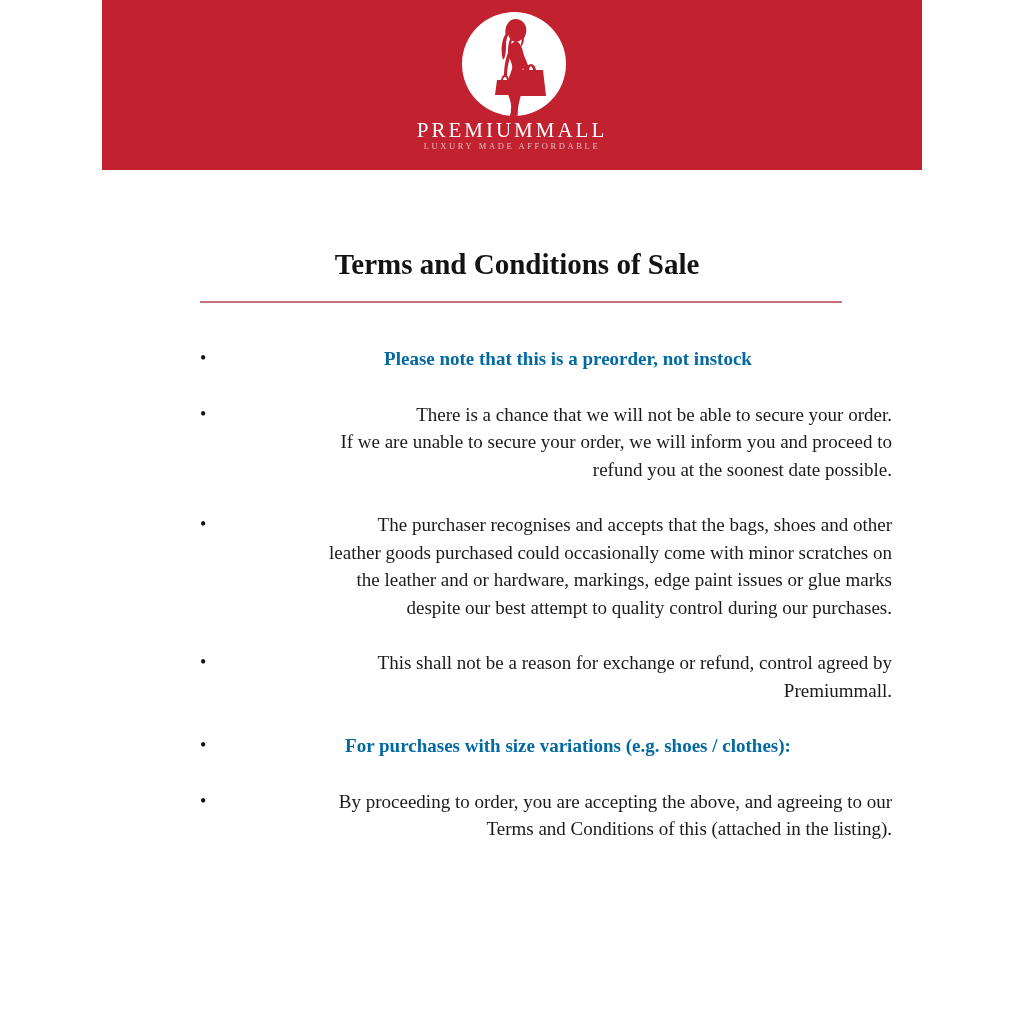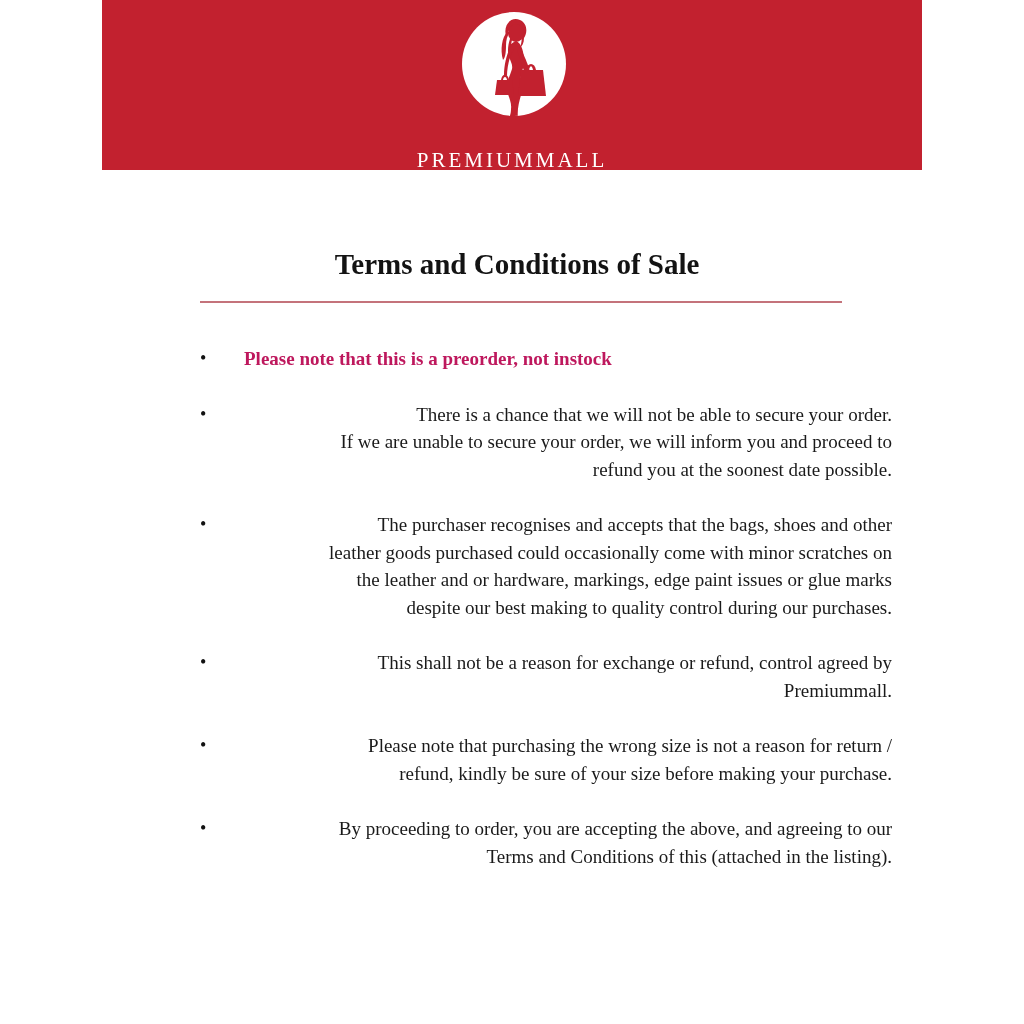--- a/index.html
+++ b/index.html
@@ -47,21 +47,20 @@
     position: absolute;
     left: 0;
     top: 118px;
     width: 100%;
     text-align: center;
     color: #ffffff;
     font-size: 21px;
     letter-spacing: 3px;
     line-height: 24px;
     white-space: nowrap;
-    margin-top: 30px;
   }
   .brand-tagline {
     position: absolute;
     left: 0;
     top: 141px;
     width: 100%;
     text-align: center;
     color: #ddbfc3;
     font-size: 8.5px;
     letter-spacing: 2.6px;
@@ -110,22 +109,23 @@
     color: #111111;
     font-size: 18px;
   }
   .li-content {
     flex: 1 1 auto;
     max-width: 648px;
   }
   .li-lead {
     display: block;
     white-space: pre-line;
-    color: #be185d;
+    color: #0369a1;
     font-weight: bold;
+    text-align: center;
   }
   .li-body {
     display: block;
     white-space: pre-line;
     color: #1a1a1a;
     text-align: right;
   }
 </style>
 </head>
 <body>
@@ -153,20 +153,21 @@
             <path d="M39 68 C40 61 46 61 47 68 L45 68 C44.5 64 41.5 64 41 68 Z"></path>
             <path d="M35 68 L50 68 L52 83 L33 83 Z"></path>
 
             <path d="M64 58 C65 50 73 50 74 58 L71 58 C70 53 68 53 67 58 Z"></path>
             <path d="M59 58 L81 58 L84 84 L56 84 Z"></path>
           </g>
         </svg>
       </span>
     </div>
     <div class="brand-name">PREMIUMMALL</div>
+    <div class="brand-tagline">LUXURY MADE AFFORDABLE</div>
   </div>
 
   <div class="doc-title">Terms and Conditions of Sale</div>
   <div class="title-rule"></div>
 
   <ul class="terms-list">
     <li>
       <span class="bullet-marker">•</span>
       <span class="li-content">
         <span class="li-lead">Please note that this is a preorder, not instock</span>
@@ -182,36 +183,35 @@
 refund you at the soonest date possible.</span>
       </span>
     </li>
     <li>
       <span class="bullet-marker">•</span>
       <span class="li-content">
         <span class="li-lead"></span>
         <span class="li-body">The purchaser recognises and accepts that the bags, shoes and other
 leather goods purchased could occasionally come with minor scratches on
 the leather and or hardware, markings, edge paint issues or glue marks
-despite our best making to quality control during our purchases.</span>
+despite our best attempt to quality control during our purchases.</span>
       </span>
     </li>
     <li>
       <span class="bullet-marker">•</span>
       <span class="li-content">
         <span class="li-lead"></span>
         <span class="li-body">This shall not be a reason for exchange or refund, control agreed by
 Premiummall.</span>
       </span>
     </li>
     <li>
       <span class="bullet-marker">•</span>
       <span class="li-content">
-        <span class="li-body">Please note that purchasing the wrong size is not a reason for return /
-refund, kindly be sure of your size before making your purchase.</span>
+        <span class="li-lead">For purchases with size variations (e.g. shoes / clothes):</span>
       </span>
     </li>
     <li>
       <span class="bullet-marker">•</span>
       <span class="li-content">
         <span class="li-lead"></span>
         <span class="li-body">By proceeding to order, you are accepting the above, and agreeing to our
 Terms and Conditions of this (attached in the listing).</span>
       </span>
     </li>

